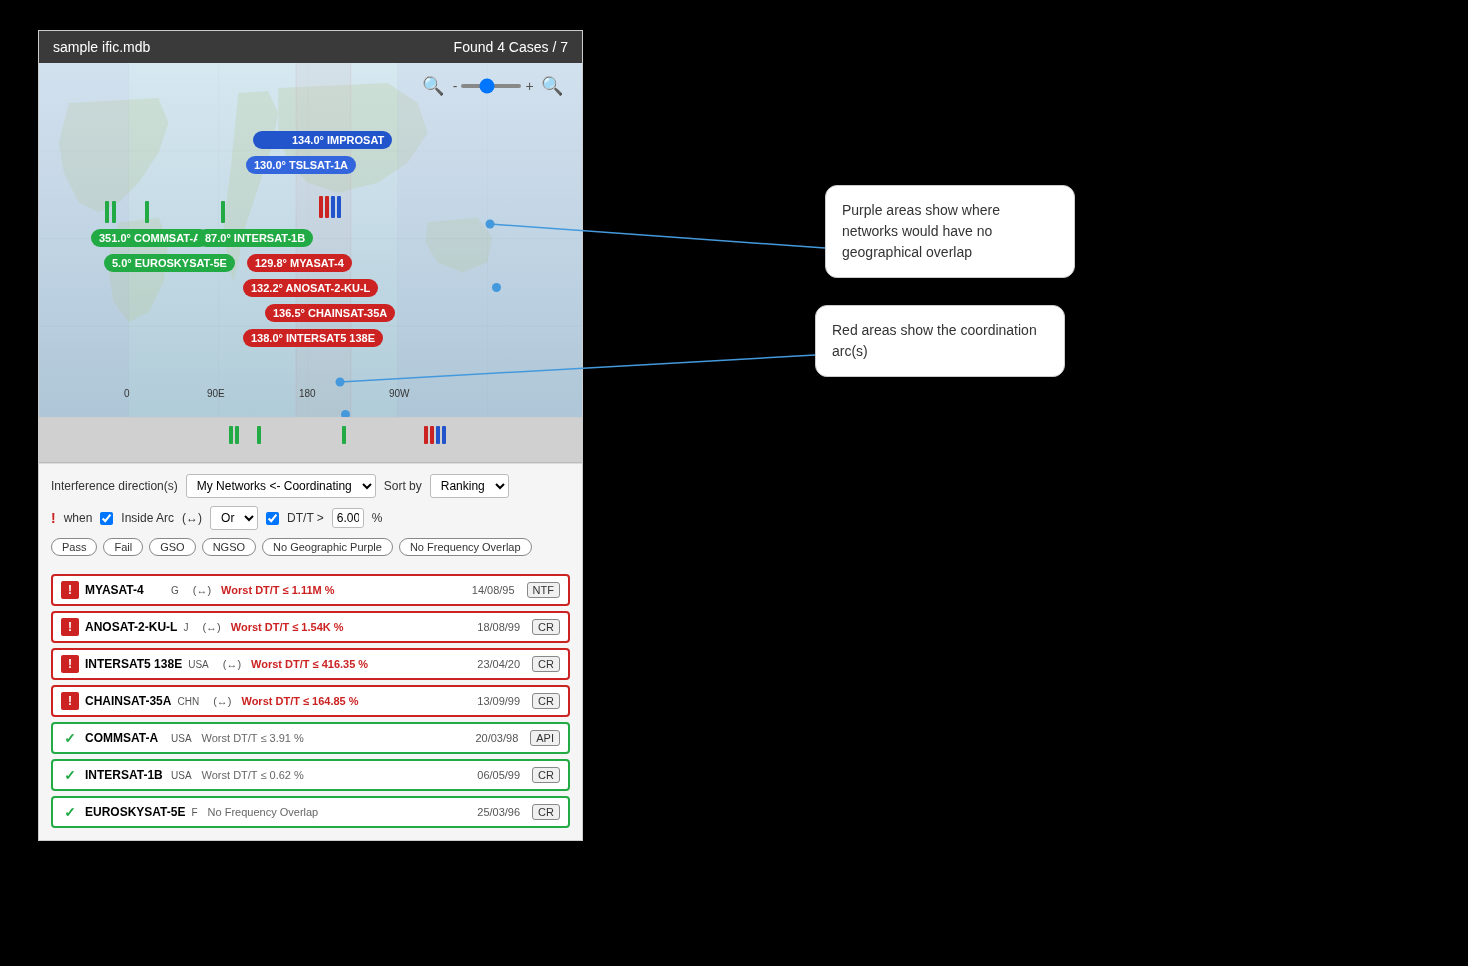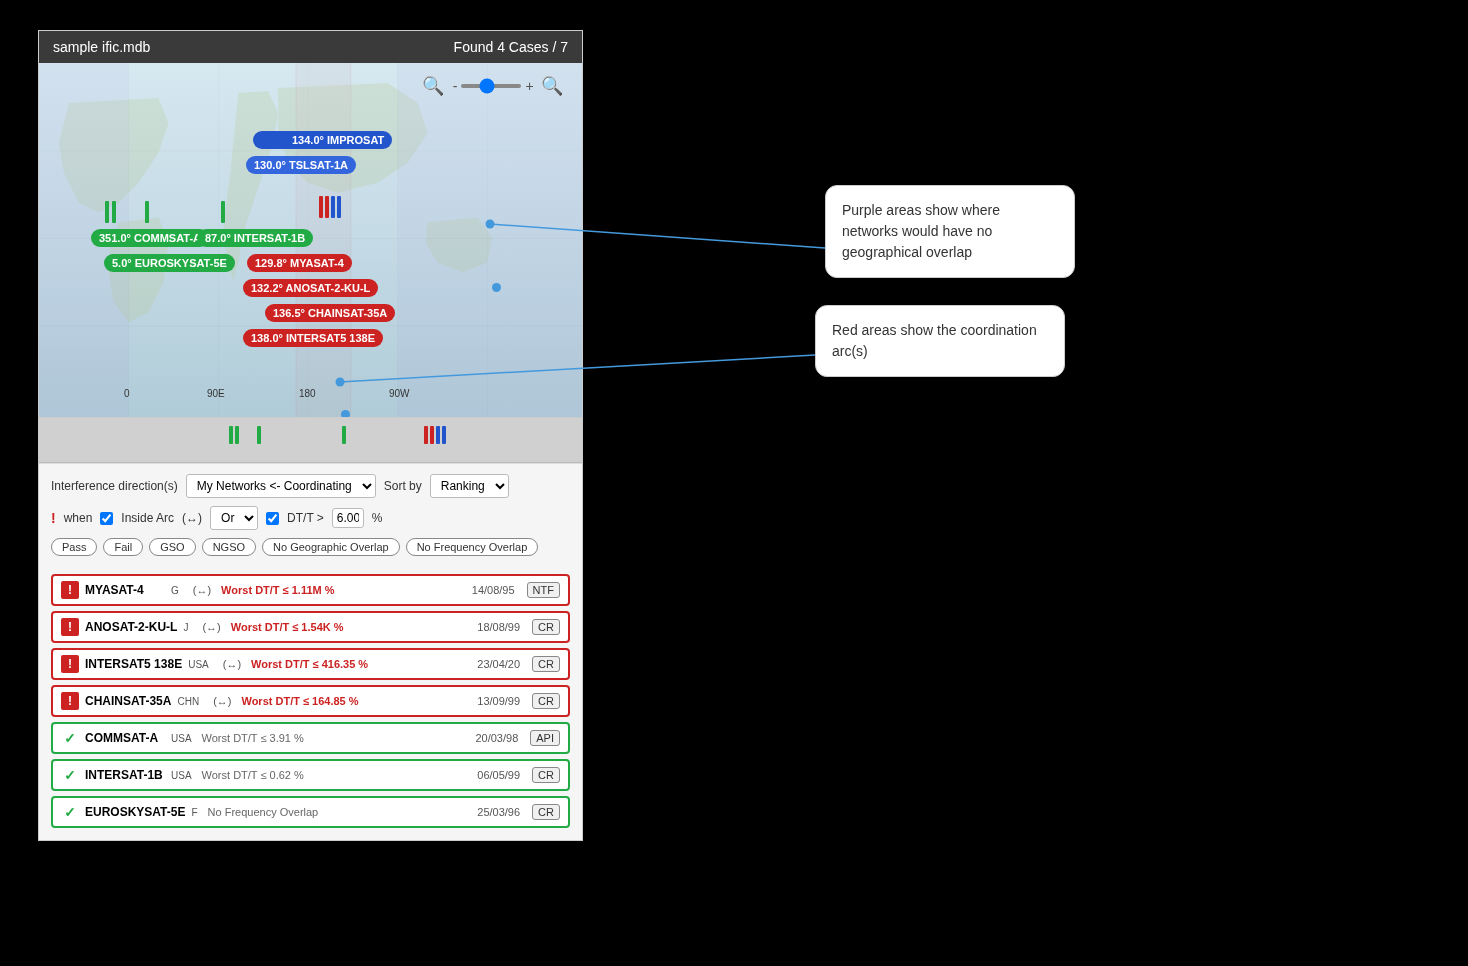--- a/index.html
+++ b/index.html
@@ -456,21 +456,21 @@
       <span class="ctrl-label">DT/T &gt;</span>
       <input type="text" class="ctrl-input" value="6.00" style="">
       <span class="ctrl-label">%</span>
     </div>
 
     <div class="filter-pills">
       <span class="pill">Pass</span>
       <span class="pill">Fail</span>
       <span class="pill">GSO</span>
       <span class="pill">NGSO</span>
-      <span class="pill">No Geographic Overlap</span>
+      <span class="pill">No Geographic Purple</span>
       <span class="pill">No Frequency Overlap</span>
     </div>
   </div>
 
   <div class="network-list">
 
     <div class="net-row red-border">
       <div class="net-icon red">!</div>
       <span class="net-name">MYASAT-4</span>
       <span class="net-country">G</span>

